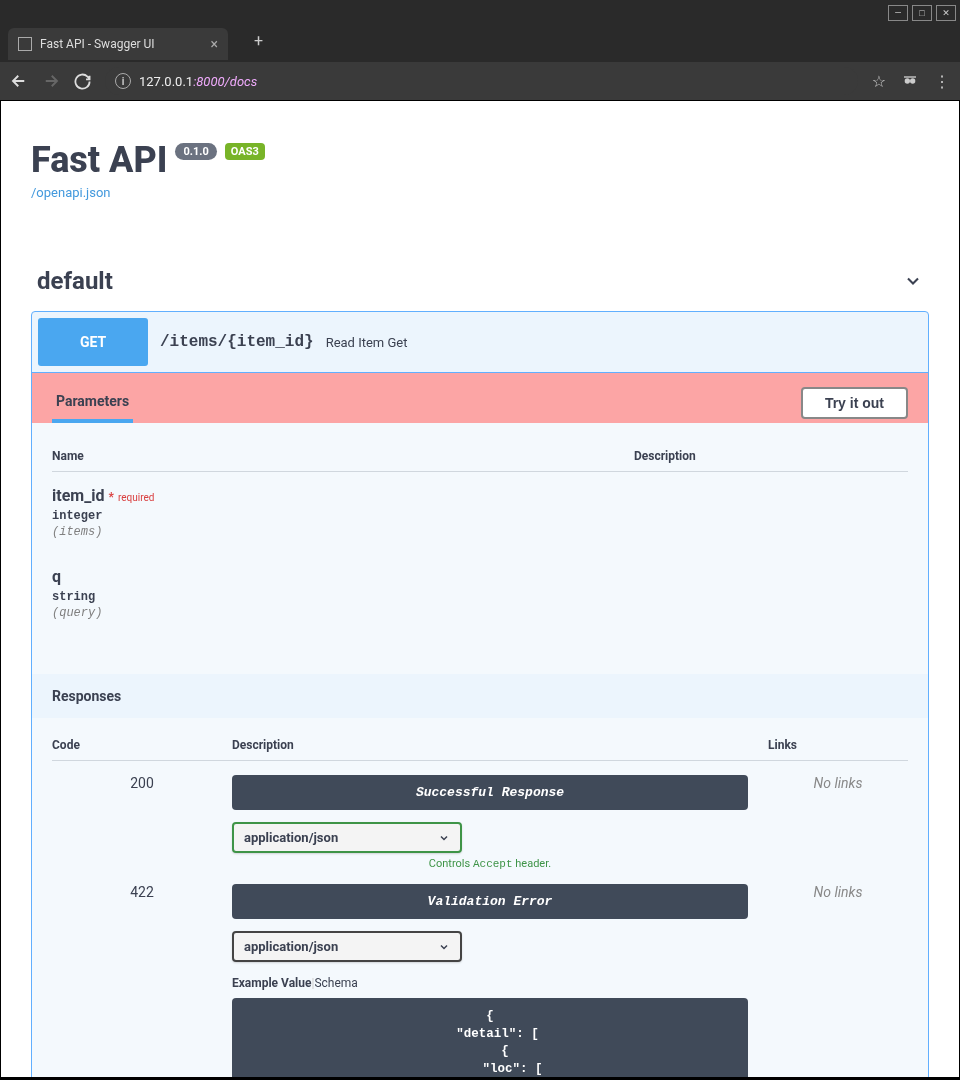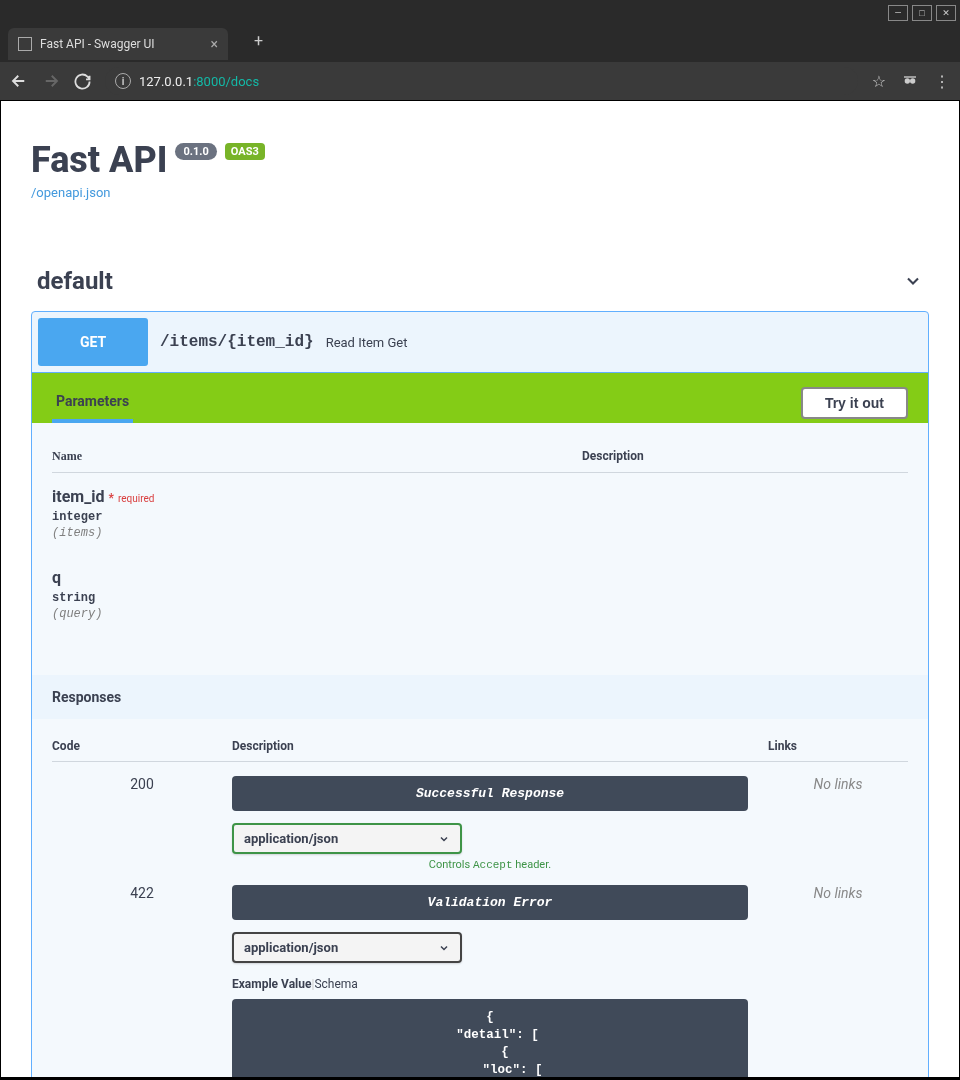--- a/index.html
+++ b/index.html
@@ -13,21 +13,21 @@
 .tab-icon { width: 14px; height: 14px; border: 1px solid #aaa; }
 .tab-title { flex: 1; white-space: nowrap; overflow: hidden; }
 .tab-close { color: #aaa; font-size: 14px; cursor: pointer; }
 .newtab { color: #ccc; margin-left: 10px; margin-bottom: 8px; font-size: 16px; cursor: pointer; }
 .toolbar { background: #3a3a3a; height: 38px; display: flex; align-items: center; padding: 0 10px; gap: 14px; }
 .nav-icon { color: #ccc; cursor: pointer; display:flex; align-items:center; }
 .nav-icon.disabled { color: #666; }
 .addrbar { flex: 1; display: flex; align-items: center; background: #3a3a3a; border-radius: 14px; height: 28px; padding: 0 10px; color: #ccc; font-size: 13px; gap: 8px; }
 .addr-info { width:16px; height:16px; border:1.5px solid #aaa; border-radius:50%; display:flex; align-items:center; justify-content:center; font-size:10px; font-weight:bold; }
 .addr-host { color: #eee; }
-.addr-path { color: #14b8a6; }
+.addr-path { color: #f0abfc; font-style: italic; }
 .right-icons { display: flex; gap: 16px; color: #ccc; align-items:center; }
 
 
 .viewport { background: #fff; height: calc(1080px - 26px - 36px - 38px - 2px); overflow-y: scroll; position: relative; border: 1px solid #000;}
 .viewport::-webkit-scrollbar { width: 14px; }
 .viewport::-webkit-scrollbar-track { background: #f0f0f0; }
 .viewport::-webkit-scrollbar-thumb { background: #bcbcbc; border-radius: 2px; }
 .page { padding: 38px 30px 30px 30px; }
 
 .title-row { display: flex; align-items: center; gap: 8px; }
@@ -40,27 +40,27 @@
 .section-title { font-size: 24px; font-weight: 700; color: #3b4151; }
 .chevron { width: 20px; height: 20px; }
 
 .opblock { border: 1px solid #61affe; border-radius: 4px; margin-top: 10px; background: #ecf5fd; }
 .opblock-summary { display: flex; align-items: center; padding: 6px; gap: 12px; cursor: pointer; border-bottom: 1px solid #61affe;}
 .method-get { background: #4aa7f0; color: #fff; font-weight: 700; font-size: 14px; padding: 16px 0; width: 110px; text-align: center; border-radius: 3px; }
 .op-path { font-family: "Courier New", monospace; font-weight: 700; font-size: 16px; color: #3b4151; }
 .op-desc { font-size: 13px; color: #3b4151; }
 
 .opblock-body { background: #fff; }
-.params-bar { display: flex; justify-content: space-between; align-items: center; padding: 10px 20px 0 20px; background:#84cc16;}
+.params-bar { display: flex; justify-content: space-between; align-items: center; padding: 10px 20px 0 20px; background:#fca5a5;}
 .params-tab { font-size: 14px; font-weight: 700; color: #3b4151; padding: 10px 4px; border-bottom: 4px solid #4aa7f0; }
 .tryout { border: 2px solid #888; background: #fff; padding: 6px 22px; font-size: 14px; font-weight: 700; color: #3b4151; border-radius: 4px; cursor: pointer; }
 
 .params-content { background: #f4f9fd; padding: 14px 20px 40px 20px; }
 .params-table-head { display: flex; border-bottom: 1px solid #d0d7de; padding: 12px 0 8px 0; font-size: 12px; font-weight: 700; color: #3b4151; }
-.col-name { width: 530px; font-family: Liberation Serif, serif; }
+.col-name { width: 582px; }
 .col-desc { flex: 1; }
 
 .param-row { padding: 14px 0; }
 .pname-line { display: flex; align-items: baseline; gap: 4px; }
 .pname { font-size: 16px; font-weight: 700; color: #3b4151; }
 .star { color: #d94040; font-size: 12px; font-weight:700;}
 .required { color: #d94040; font-size: 10px; }
 .ptype { font-family: "Courier New", monospace; font-size: 12px; font-weight: 700; color: #3b4151; margin-top: 4px; }
 .pin { font-family: "Courier New", monospace; font-size: 12px; font-style: italic; color: #808080; margin-top: 2px; }
 

